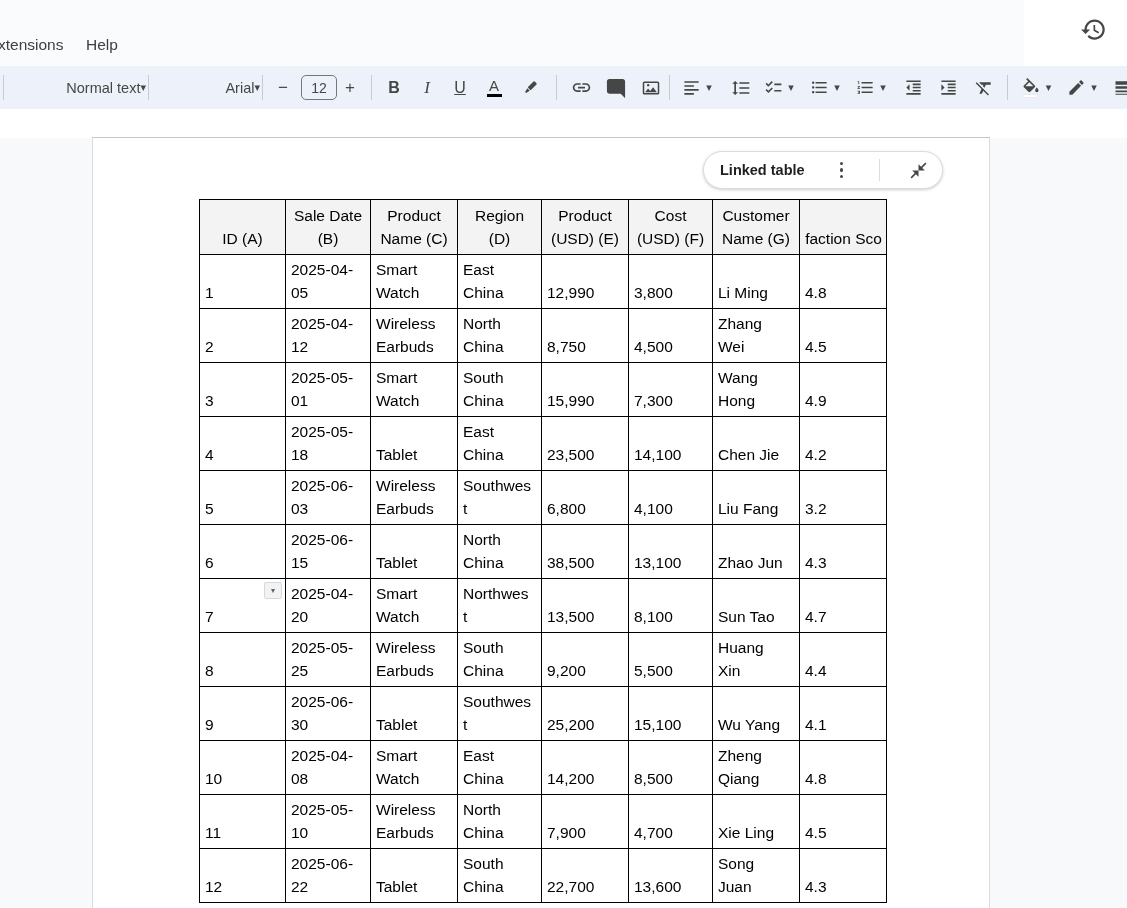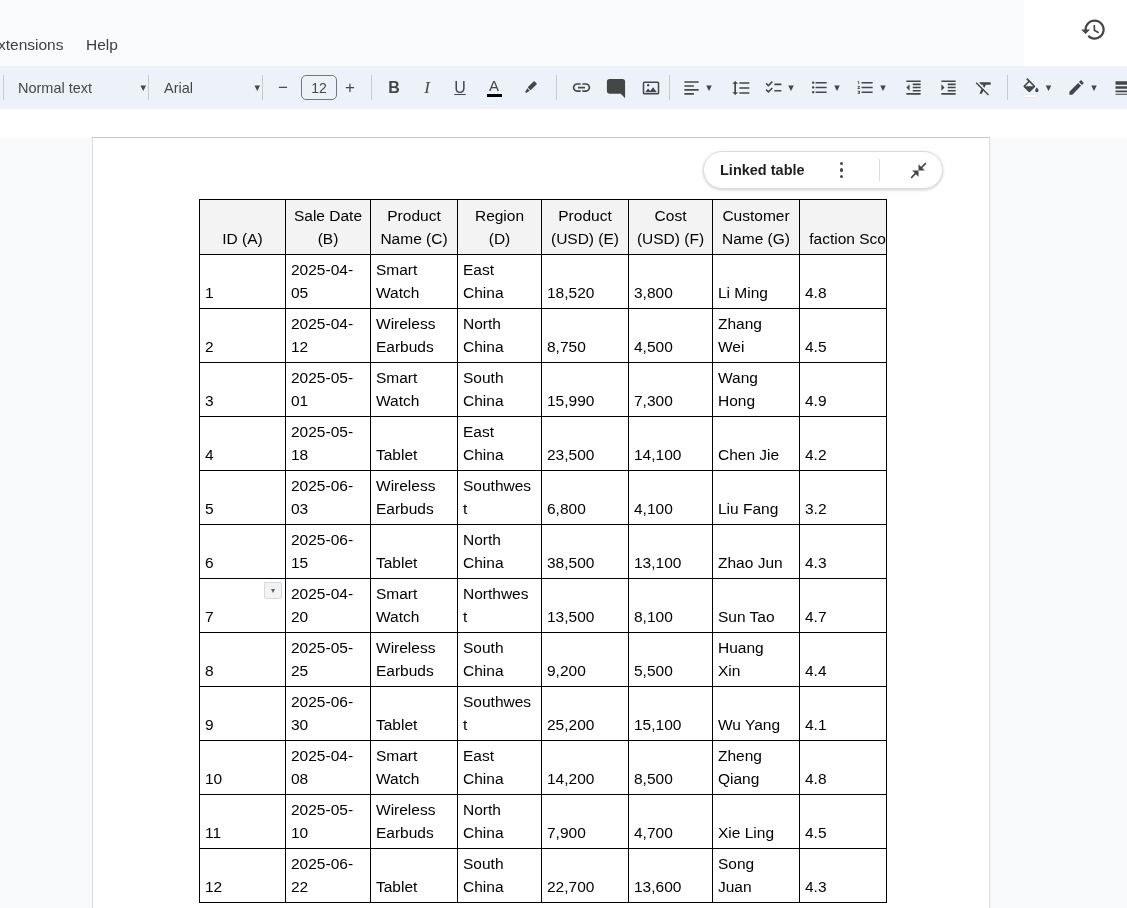--- a/index.html
+++ b/index.html
@@ -15,21 +15,21 @@
   #menu-help{left:86px}
   .history-btn{position:absolute;left:1074px;top:10px;width:38px;height:38px;border-radius:50%;
     display:flex;align-items:center;justify-content:center}
   svg{display:block}
   .ic{fill:#444746}
   
   .toolbar{position:absolute;left:0;top:66px;width:1127px;height:43px;background:#edf2fa}
   .tb{position:absolute;top:5px;height:33px;display:flex;align-items:center;justify-content:center;
       border-radius:6px;color:#444746}
   .tb-sep{position:absolute;top:9px;width:1px;height:25px;background:#c7cad1}
-  .sel{justify-content:space-between;padding:0 6px;font-size:14.5px;color:#444746}
+  .sel{justify-content:flex-end;padding:0 6px;font-size:14.5px;color:#444746}
   .caret{font-family:"DejaVu Sans",sans-serif;font-size:11px;color:#444746;line-height:1}
   .glyph{font-size:17px;color:#444746;line-height:1}
   .size-box{position:absolute;top:9px;width:34px;height:23px;border:1px solid #747775;border-radius:5px;
       display:flex;align-items:center;justify-content:center;font-size:14px;color:#444746;background:transparent}
   .b-bold{font-weight:700;font-size:16px}
   .b-italic{font-style:italic;font-family:"Liberation Serif",serif;font-size:17px}
   .b-under{text-decoration:underline;font-size:16px}
   .a-color{display:flex;flex-direction:column;align-items:center;gap:1px}
   .a-color .bar{width:15px;height:3px;background:#000}
   .a-color .A{font-size:15px;line-height:15px;color:#444746}
@@ -61,21 +61,21 @@
   .chip-sep{width:1px;height:22px;background:#dadce0}
   .chip-collapse{width:26px;height:26px;display:flex;align-items:center;justify-content:center}
   
   .doc-table{position:absolute;left:199px;top:199px}
   table{border-collapse:collapse;table-layout:fixed;width:687px}
   th,td{border:1px solid #000;vertical-align:bottom;font-size:15.5px;line-height:23px;
       color:#000;padding:0 9px 4px 5px;overflow-wrap:break-word;word-wrap:break-word;text-align:left}
   thead tr{height:55px}
   tbody tr{height:54px}
   th{background:#f3f3f3;font-weight:400;text-align:center;padding:0 6px 4px 6px}
-  th.clip{white-space:nowrap;overflow:hidden;text-align:right;padding:0 0 4px 1px}
+  th.clip{white-space:nowrap;overflow:hidden;text-align:center;padding:0 0 4px 1px}
   td{position:relative;background:#fff}
   .cell-dd{position:absolute;top:3px;right:3px;width:16px;height:15px;background:#f1f3f4;
       border:1px solid #d5d8dc;border-radius:2px;display:flex;align-items:center;justify-content:center;
       font-size:8px;color:#5f6368;line-height:1;font-family:"DejaVu Sans",sans-serif}
 </style>
 </head>
 <body>
 
 <div class="chrome-top">
   <span class="menu-item" id="menu-ext">xtensions</span>
@@ -322,21 +322,21 @@
           <th>Customer Name (G)</th>
           <th class="clip">faction Sco</th>
         </tr>
       </thead>
     <tbody>
         <tr>
           <td>1</td>
           <td>2025-04-05</td>
           <td>Smart Watch</td>
           <td>East China</td>
-          <td>18,520</td>
+          <td>12,990</td>
           <td>3,800</td>
           <td>Li Ming</td>
           <td>4.8</td>
         </tr>
         <tr>
           <td>2</td>
           <td>2025-04-12</td>
           <td>Wireless Earbuds</td>
           <td>North China</td>
           <td>8,750</td>

